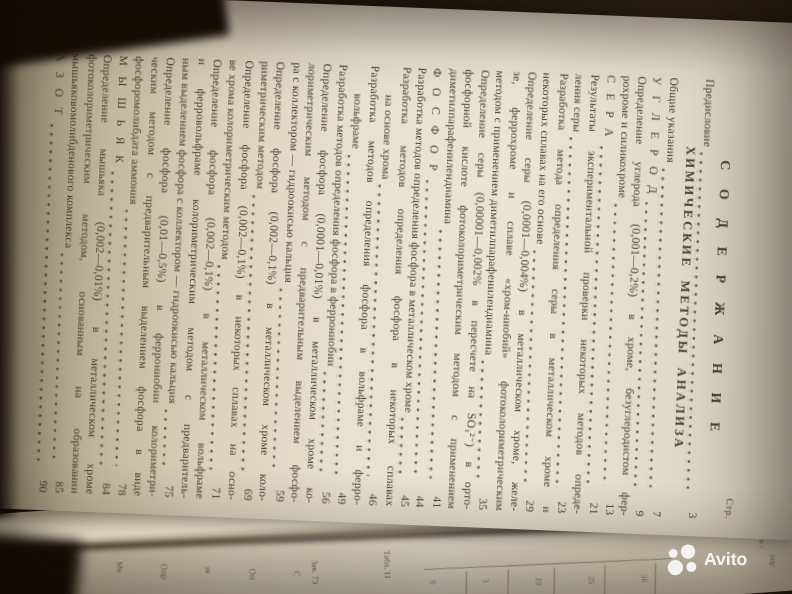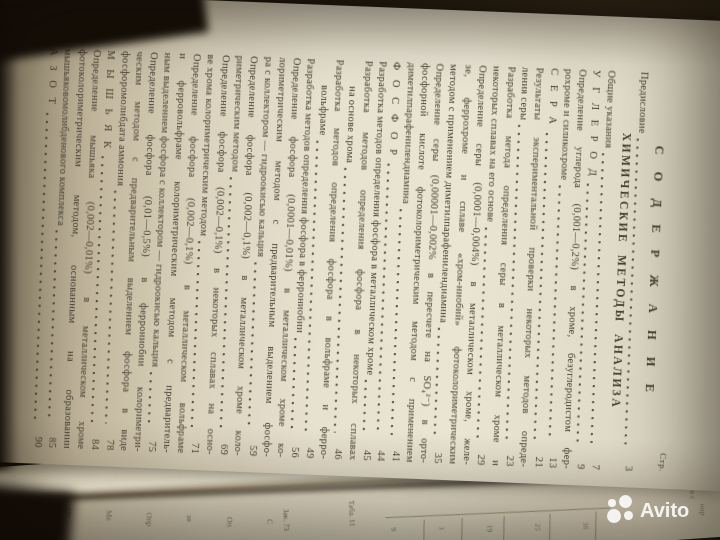--- a/index.html
+++ b/index.html
@@ -71,21 +71,21 @@
   
   .wm{position:absolute;left:606px;top:494px;display:flex;align-items:center;
     opacity:.88;}
   .wm-logo{position:relative;width:30px;height:32px;margin-right:4px;}
   .wm-logo i{position:absolute;border-radius:50%;background:#fff;display:block;}
   .wm-c1{width:8px;height:8px;left:2px;top:5px;}
   .wm-c2{width:13px;height:13px;left:13px;top:1px;}
   .wm-c3{width:14px;height:14px;left:1px;top:15px;}
   .wm-c4{width:9px;height:9px;left:18px;top:17px;}
   .wm-text{font-family:"Liberation Sans","DejaVu Sans",sans-serif;font-weight:bold;
-    font-size:20px;color:#fff;letter-spacing:0;}
+    font-size:16px;color:#fff;letter-spacing:0;}
 </style>
 </head>
 <body>
 
 <div id="stage">
 
   <div class="under">
     <div id="under-left">
         <span class="frag " style="left: 85px; top: 46px;">Оп</span>
         <span class="frag " style="left: 125px; top: 51px;">Ме</span>

